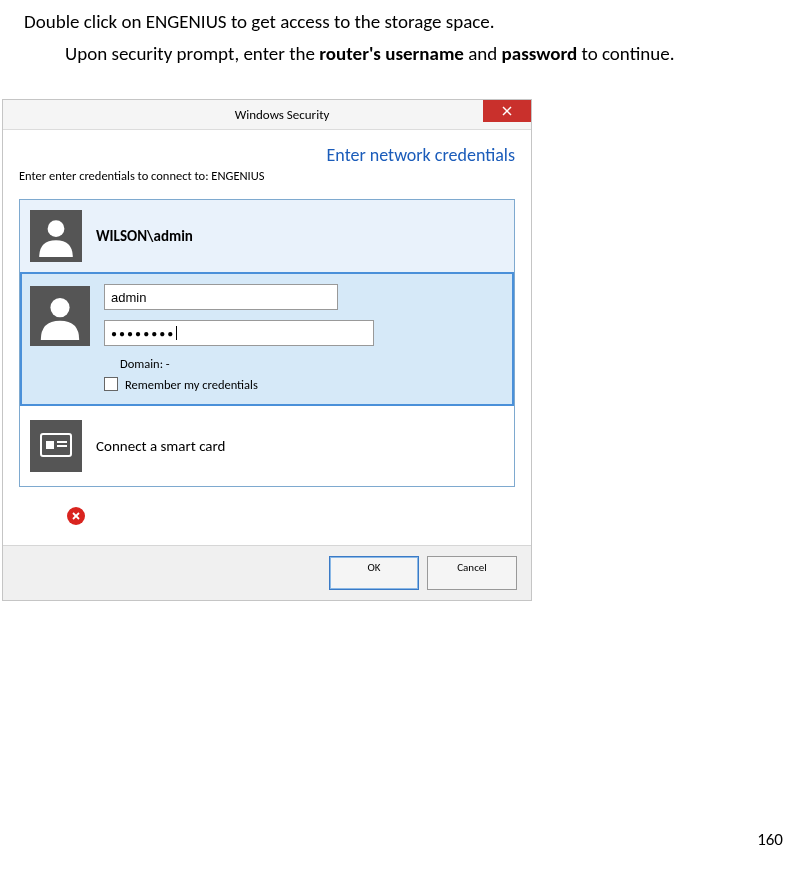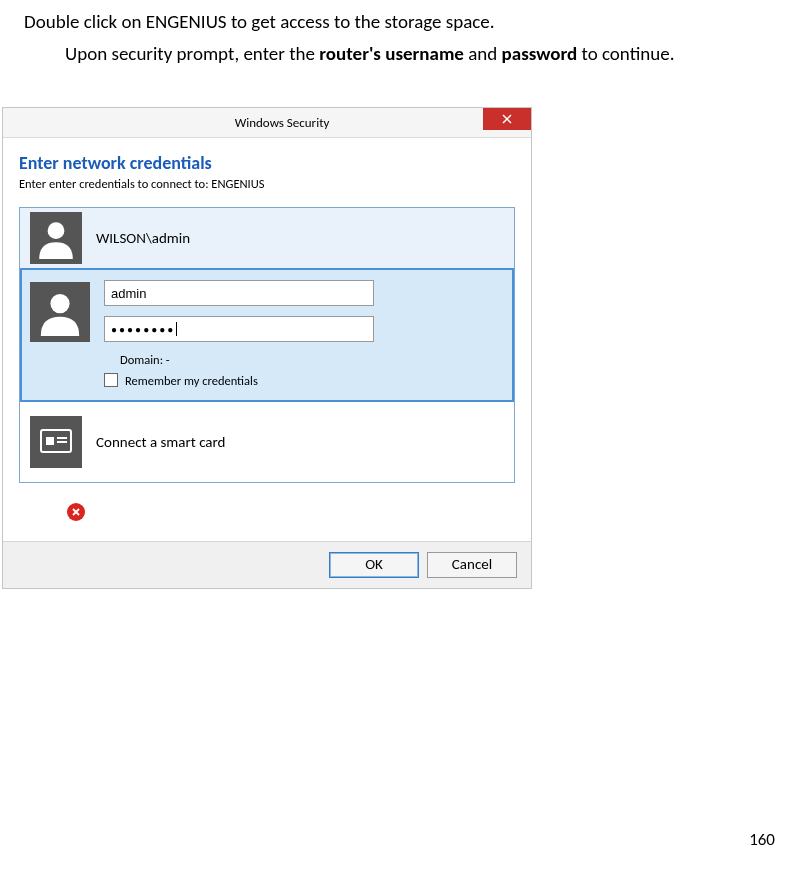--- a/index.html
+++ b/index.html
@@ -21,21 +21,21 @@
       color: #000;
       padding: 0 24px;
     }
     .doc-line2 {
       margin-top: 4px;
       margin-left: 41px;
     }
     .screenshot-container {
       border: 1px solid #c5c5c5;
       width: 530px;
-      margin: 40px 0 0 2px;
+      margin: 32px 0 0 2px;
       background: #84cc16;
     }
     
     .titlebar {
       height: 30px;
       background: #f5f5f5;
       display: flex;
       align-items: center;
       position: relative;
       border-bottom: 1px solid #dcdcdc;
@@ -65,36 +65,38 @@
       width: 10px;
       height: 10px;
     }
     .dialog-body {
       padding: 14px 16px 0 16px;
       background: #fff;
     }
     .dialog-heading {
       color: #1b5cba;
       font-size: 18px;
-      font-weight: 700;
+      font-weight: 400;
       margin-bottom: 2px;
+      text-align: right;
     }
     .dialog-sub {
       font-size: 12.5px;
       color: #000;
       margin-bottom: 16px;
     }
     .cred-box {
       border: 1px solid #7ea9cf;
       padding: 0;
     }
     .cred-row {
       display: flex;
       align-items: center;
-      padding: 4px 10px;
+      padding: 10px 10px;
+      font-weight: bold;
     }
     .cred-row-accent {
       background: #e9f2fb;
     }
     .cred-row-selected {
       border: 2px solid #4a90d9;
       background: #d6e9f8;
       padding: 10px 8px 12px 8px;
       display: flex;
       align-items: flex-start;
@@ -123,21 +125,21 @@
       height: 48px;
     }
     .cred-label {
       font-size: 15px;
       color: #000;
     }
     .cred-fields {
       flex: 1;
     }
     .txtinput {
-      width: 270px;
+      width: 234px;
       height: 26px;
       border: 1px solid #999;
       background: #fff;
       font-size: 13px;
       padding: 2px 6px;
       display: block;
       margin-bottom: 10px;
       font-family: "Segoe UI", Arial, sans-serif;
     }
     .pwdinput {
@@ -228,36 +230,36 @@
     .button-bar {
       background: #f0f0f0;
       border-top: 1px solid #d6d6d6;
       padding: 10px 14px;
       display: flex;
       justify-content: flex-end;
       gap: 8px;
     }
     .dlg-btn {
       min-width: 90px;
-      height: 26px;
+      height: 34px;
       border: 1px solid #999;
       background: #f5f5f5;
-      font-size: 15px;
+      font-size: 11px;
       color: #000;
       text-align: center;
       line-height: 22px;
       cursor: default;
     }
     .dlg-btn.default {
       border: 1px solid #3a7ac6;
       box-shadow: inset 0 0 0 1px #8ab8e6;
     }
     .page-num {
       position: absolute;
-      right: 24px;
+      right: 16px;
       bottom: 20px;
       font-size: 17px;
       color: #000;
     }
   </style>
 </head>
 <body>
 
 <div class="doc-text">Double click on ENGENIUS to get access to the storage space.</div>
 <div class="doc-text doc-line2">

